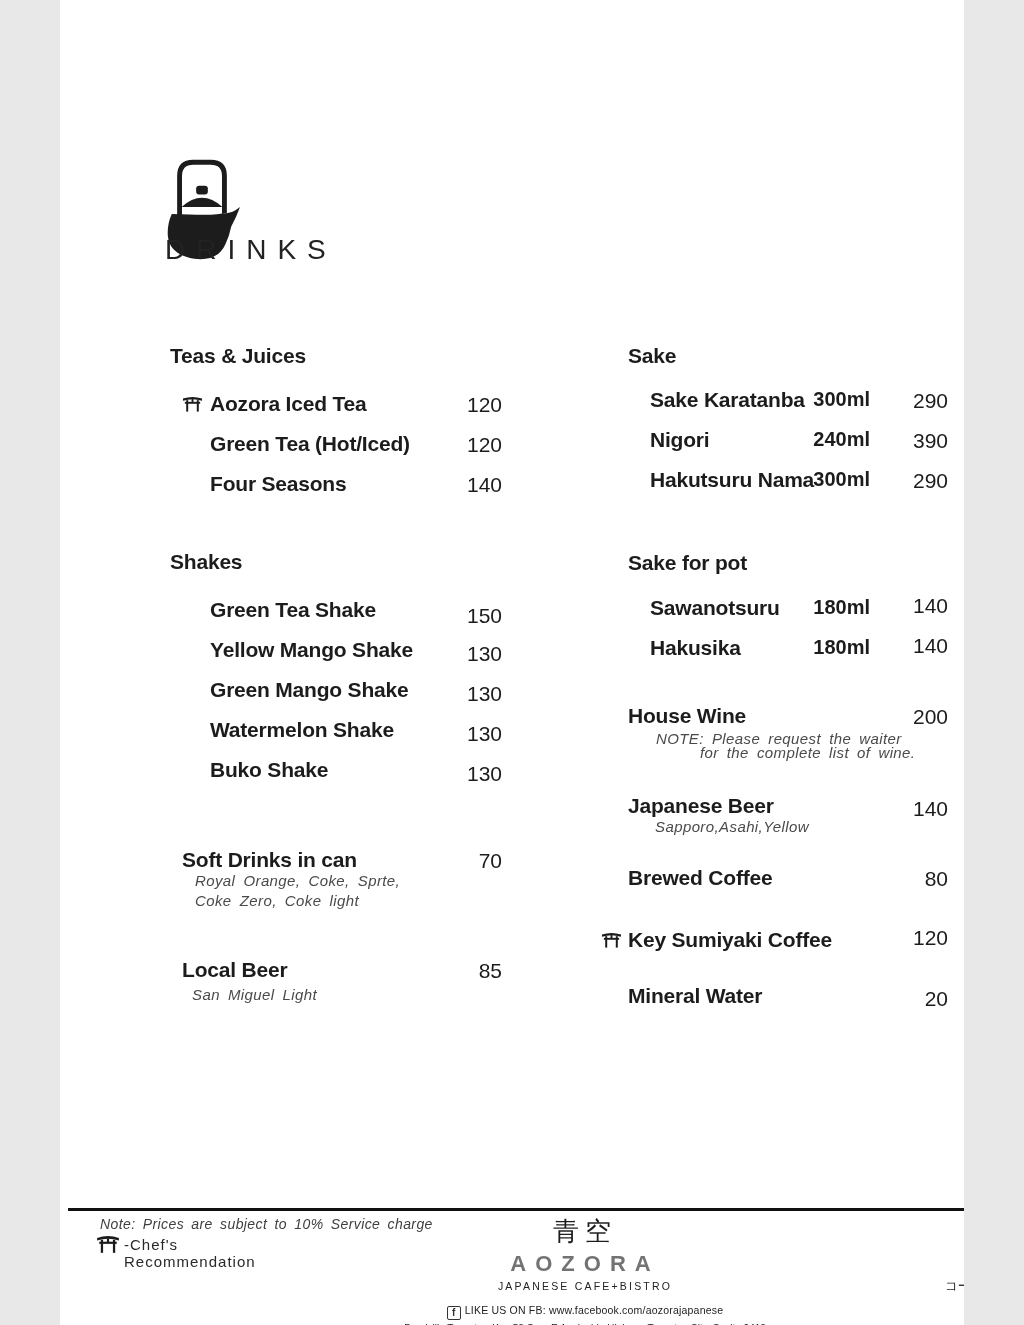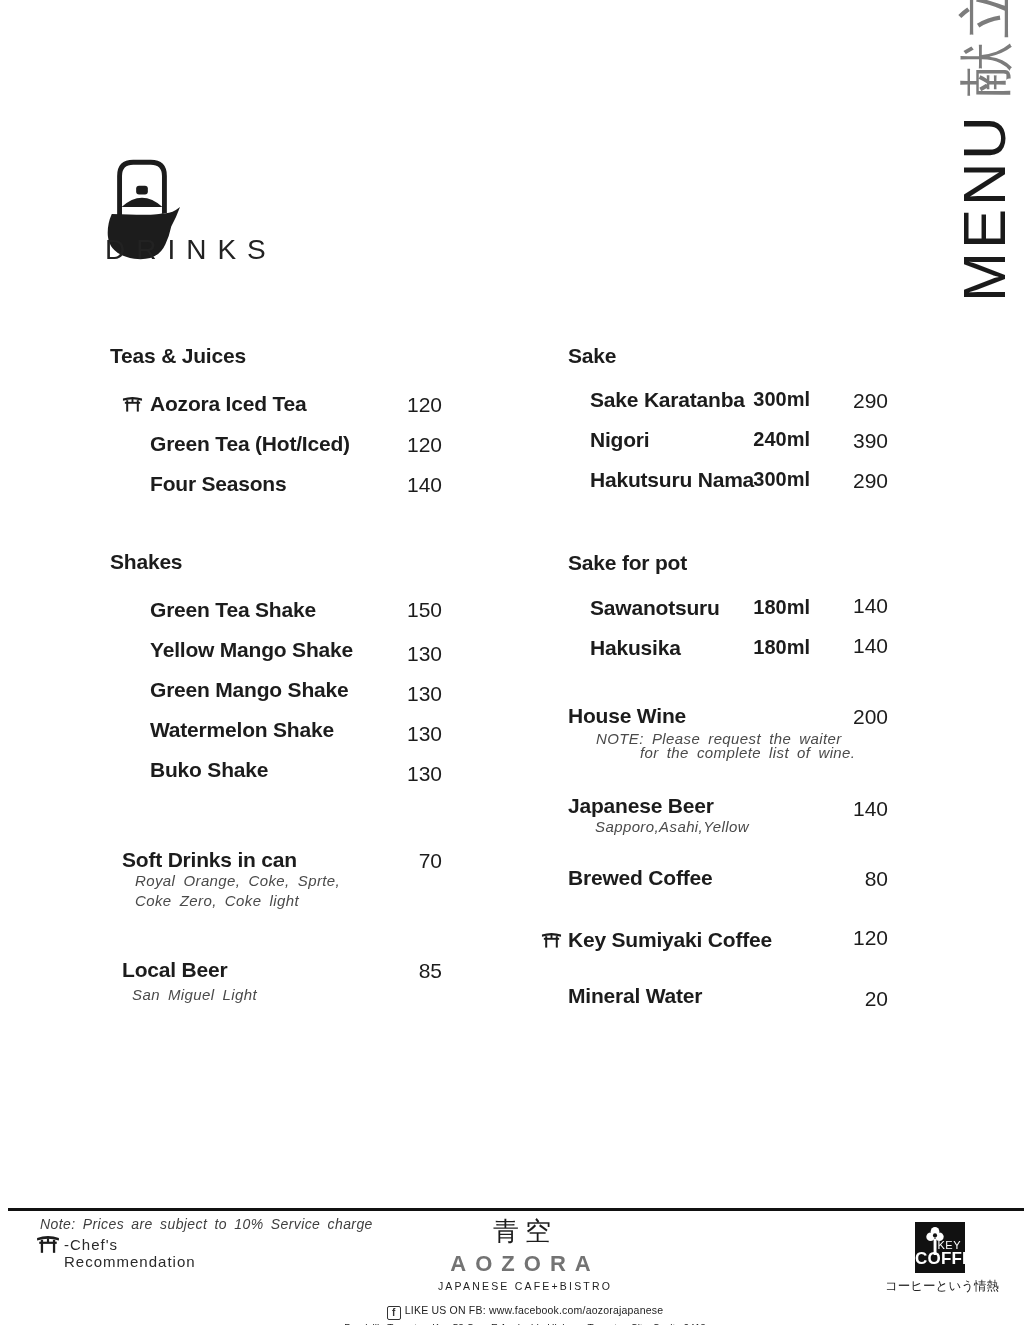--- a/index.html
+++ b/index.html
@@ -1,17 +1,17 @@
 <!DOCTYPE html>
 <html><head>
 <meta charset="utf-8">
 <style>
   html,body{margin:0;padding:0;background:#e8e8e8;}
   .page{
-    position:relative;width:1024px;height:1325px;margin:0 auto;
+    position:relative;width:904px;height:1325px;margin:0 auto;
     background:#ffffff;color:#1c1c1c;overflow:hidden;
     font-family:"Liberation Sans", sans-serif;
   }
   
   .teapot{position:absolute;left:103px;top:156px;}
   .drinks-title{
     position:absolute;left:105px;top:234px;
     font-size:28px;font-weight:400;letter-spacing:11px;color:#222;
   }
   
@@ -104,21 +104,21 @@
   </div>
   <div class="row lcol" style="top:472px">
     <span class="nm ind">Four Seasons</span>
     <span class="pr">140</span>
   </div>
 
   <div class="hdr" style="left:110px;top:550px">Shakes</div>
 
   <div class="row lcol" style="top:598px">
     <span class="nm ind">Green Tea Shake</span>
-    <span class="pr" style="top:0">150</span>
+    <span class="pr" style="top:6px">150</span>
   </div>
   <div class="row lcol" style="top:638px">
     <span class="nm ind">Yellow Mango Shake</span>
     <span class="pr" style="top:4px">130</span>
   </div>
   <div class="row lcol" style="top:678px">
     <span class="nm ind">Green Mango Shake</span>
     <span class="pr" style="top:4px">130</span>
   </div>
   <div class="row lcol" style="top:718px">

